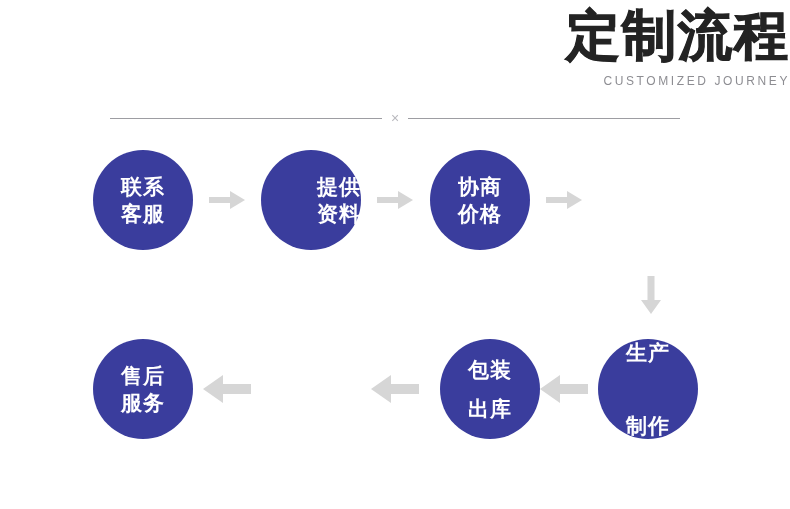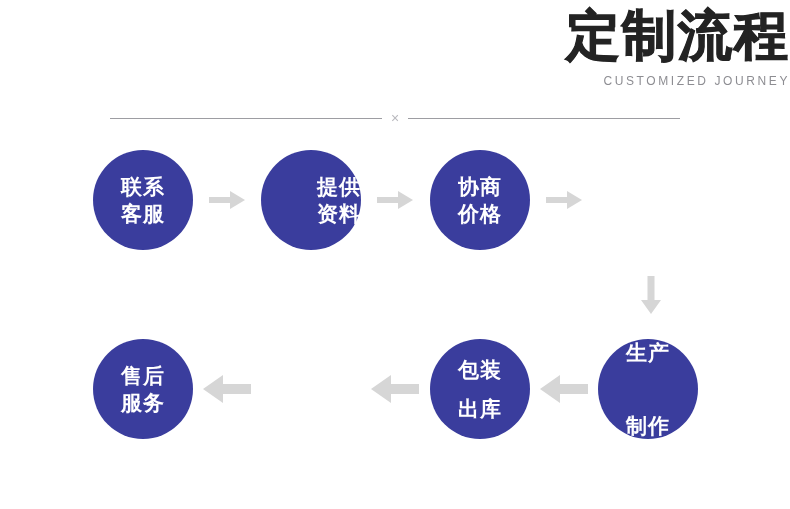--- a/index.html
+++ b/index.html
@@ -108,21 +108,21 @@
     white-space: nowrap;
     font-family: "Liberation Sans", "DejaVu Sans", sans-serif;
   }
 
   
   .n1 { left: 93px;  top: 150px; }
   .n2 { left: 261px; top: 150px; align-items: flex-end; }
   .n3 { left: 430px; top: 150px; justify-content: center; }
   .n4 { left: 598px; top: 150px; }
   .n5 { left: 598px; top: 339px; gap: 46px; }
-  .n6 { left: 430px; top: 339px; gap: 12px; }
+  .n6 { left: 440px; top: 339px; gap: 12px; }
   .n7 { left: 261px; top: 339px; }
   .n8 { left: 93px;  top: 339px; }
 
   
   .arrow {
     position: absolute;
     display: block;
   }
   .arrow svg { display: block; }
 

